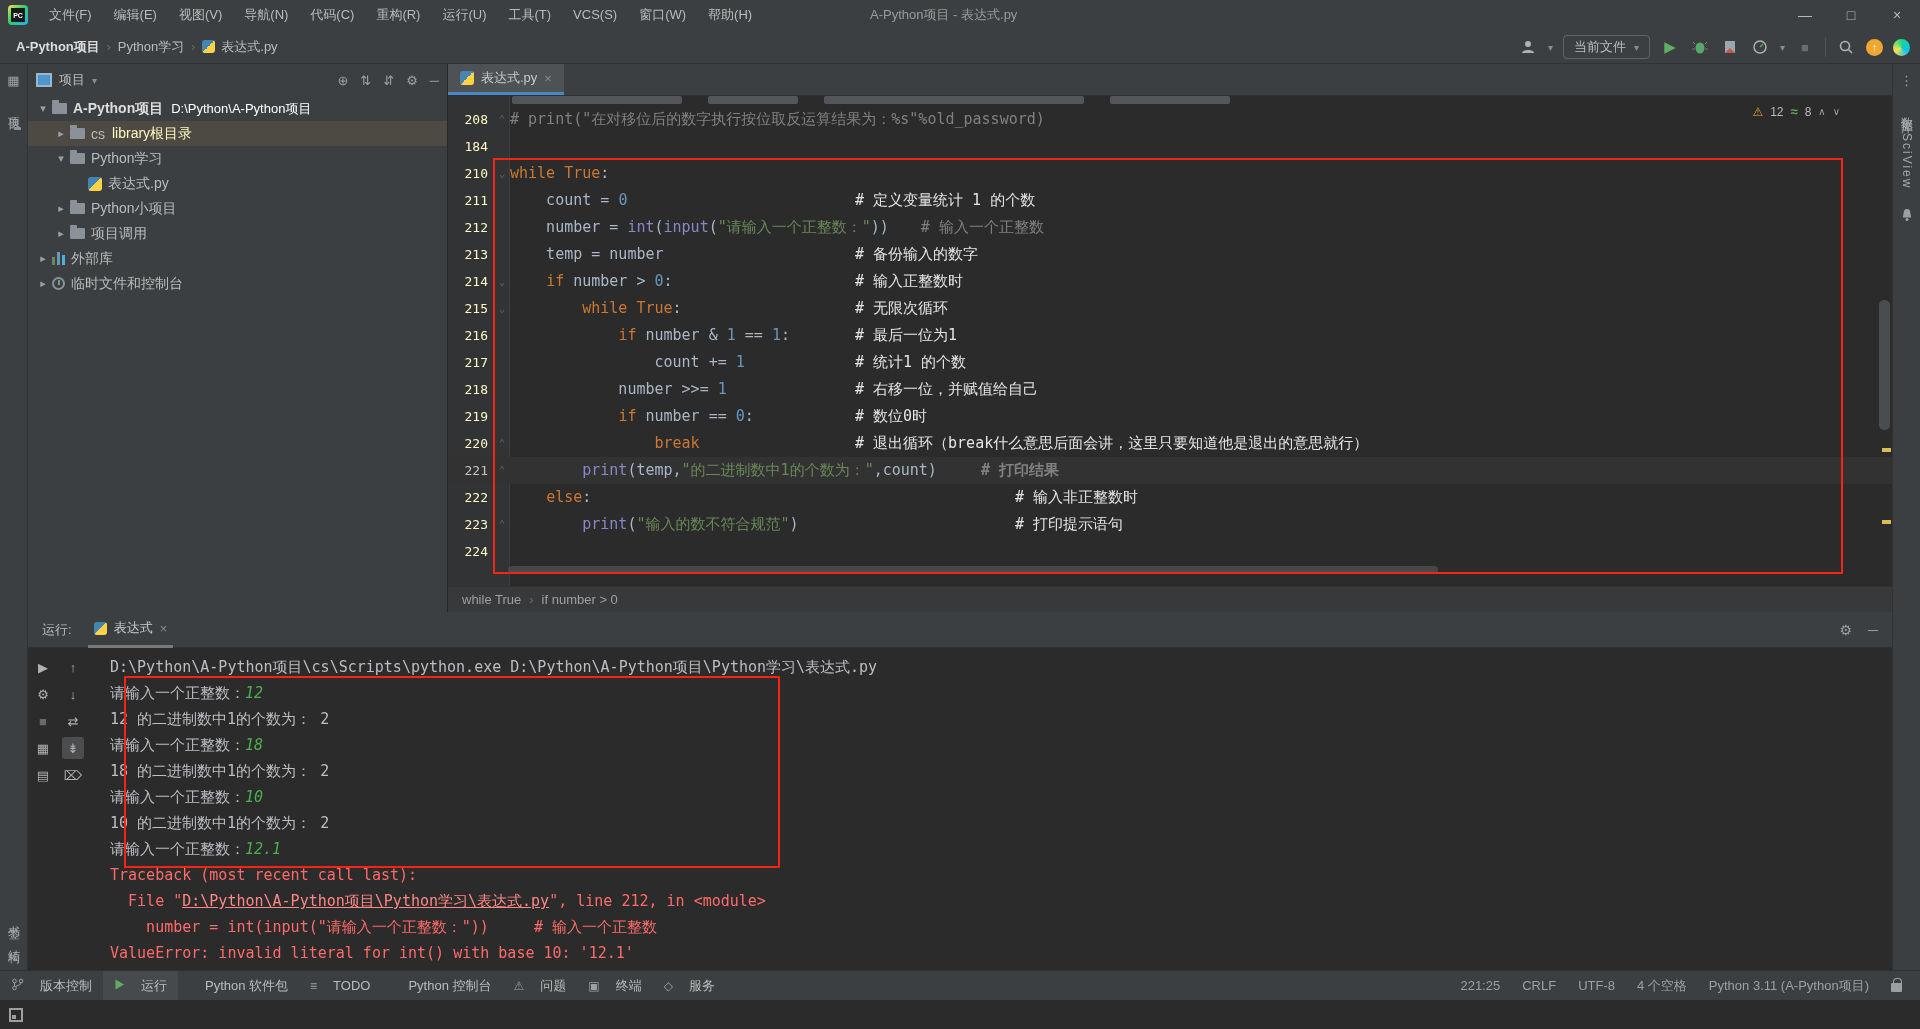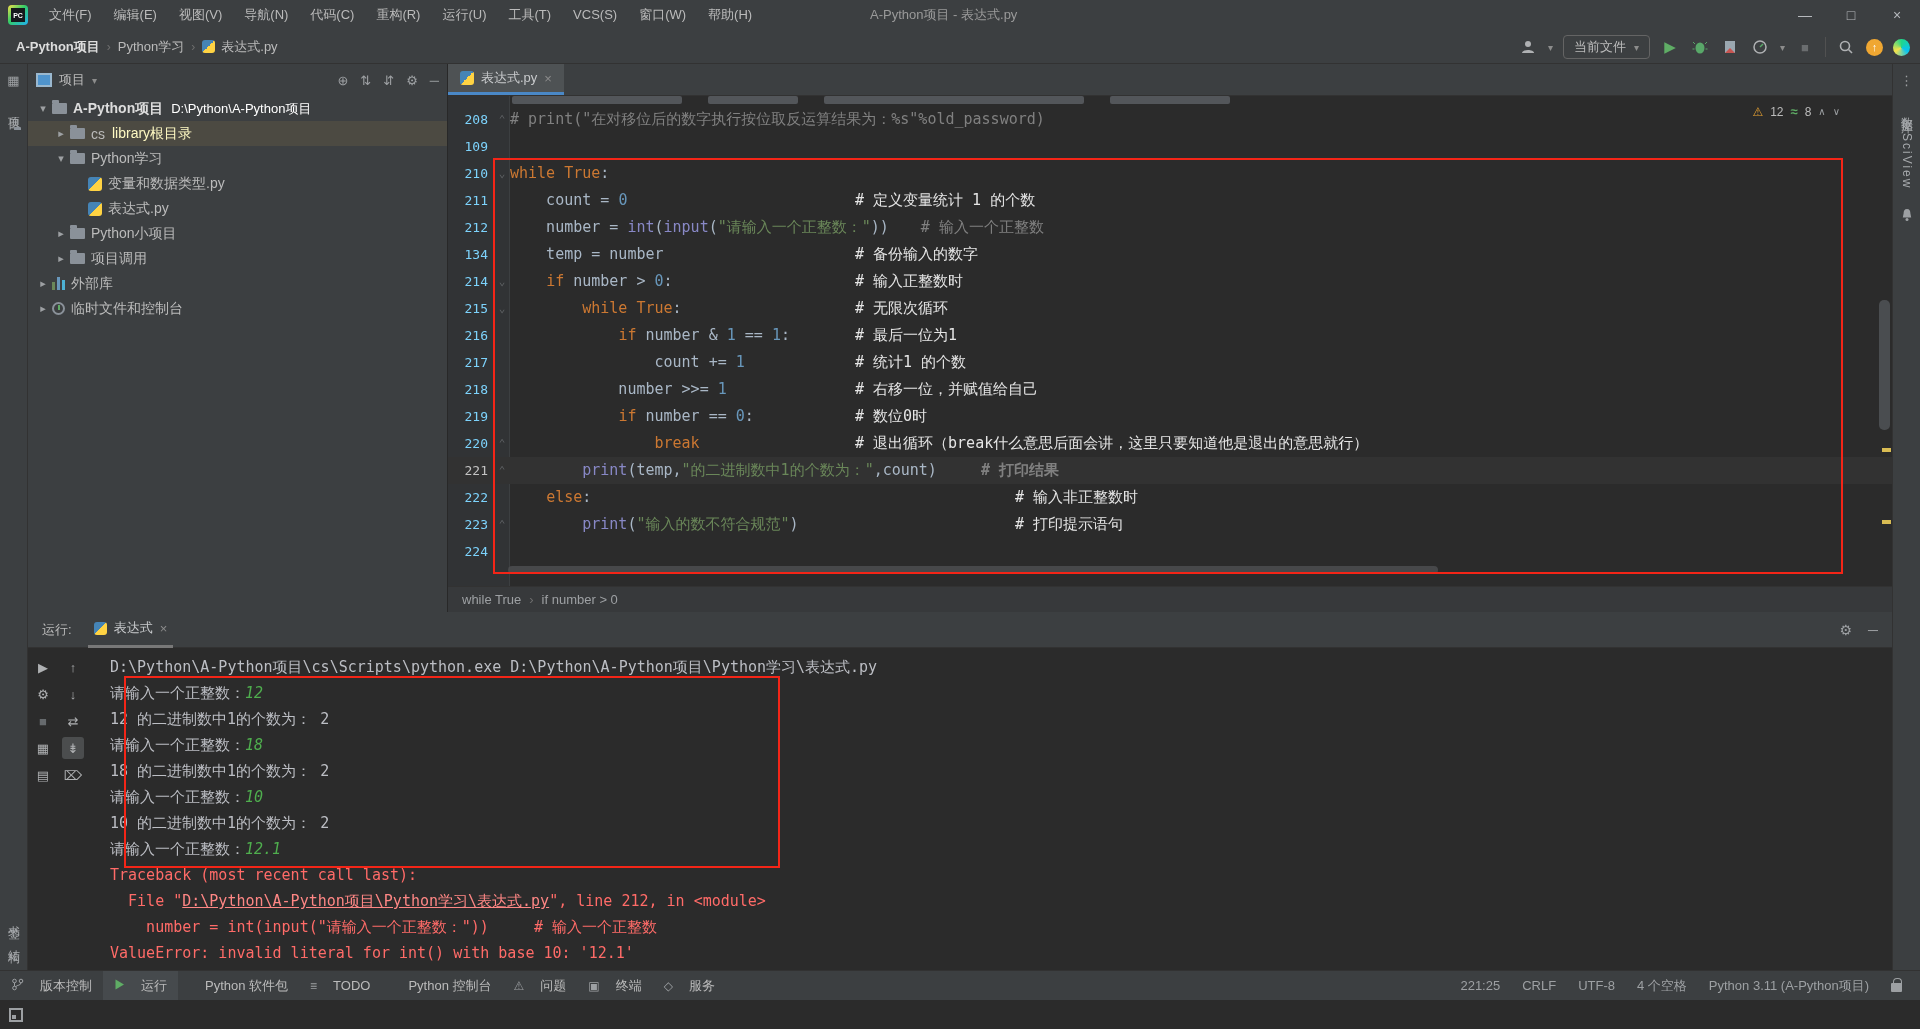--- a/index.html
+++ b/index.html
@@ -80,21 +80,21 @@
   #tab-file { background:#4e5254; display:flex; align-items:center; gap:7px; padding:0 12px;
     font-size:13px; color:#c8cacc; border-bottom:3px solid #4a88c7; }
   #tab-file .close { color:#8c8c8c; font-size:13px; }
   #code-area { position:relative; height:490px; background:#2b2b2b; overflow:hidden;
     font-family:"DejaVu Sans Mono", monospace; font-size:15px; }
   #gutter-bg { position:absolute; left:0; top:0; width:62px; height:100%; background:#313335;
     border-right:1px solid #3c3f41; }
   #lines { position:absolute; left:0; top:10px; width:100%; }
   .line { display:flex; height:27px; line-height:27px; position:relative; }
   .line.cur { background:#323232; }
-  .ln { width:46px; text-align:right; color:#7dd3fc; font-size:13px; flex:none; padding-right:6px; }
+  .ln { width:46px; text-align:right; color:#fef9c3; font-size:13px; flex:none; padding-right:6px; }
   .line.cur .ln { color:#c3c3c3; }
   .fold { width:16px; color:#606366; font-size:11px; text-align:center; flex:none; }
   .code { position:relative; flex:1; white-space:pre; color:#a9b7c6; }
   .k { color:#cc7832; } .n { color:#6897bb; } .s { color:#6a8759; }
   .f { color:#8888c6; } .p { color:#a9b7c6; } .c { color:#808080; }
   .cmt { position:absolute; top:0; color:#e5e5e5; white-space:pre; }
   .cm-inline { color:#808080; }
   #ghost-row { position:absolute; left:64px; top:0; height:8px; overflow:hidden; display:flex; gap:26px; }
   #ghost-row i { display:block; height:8px; background:#53565a; border-radius:2px; }
   #insp { position:absolute; top:8px; right:52px; display:flex; align-items:center; gap:7px;
@@ -285,25 +285,20 @@
         <span class="t-annot">library根目录</span>
       </div>
       <div class="tree-row" style="padding-left: 26px;">
         <span class="tree-chevron">▾</span>
         <span class="folder-ico"></span>
         <span>Python学习</span>
       </div>
       <div class="tree-row" style="padding-left: 44px;">
         <span class="tree-chevron"></span>
         <span class="pyico"></span>
-        <span>变量和数据类型.py</span>
-      </div>
-      <div class="tree-row" style="padding-left: 44px;">
-        <span class="tree-chevron"></span>
-        <span class="pyico"></span>
         <span>表达式.py</span>
       </div>
       <div class="tree-row" style="padding-left: 26px;">
         <span class="tree-chevron">▸</span>
         <span class="folder-ico"></span>
         <span>Python小项目</span>
       </div>
       <div class="tree-row" style="padding-left: 26px;">
         <span class="tree-chevron">▸</span>
         <span class="folder-ico"></span>
@@ -342,41 +337,41 @@
         <i style="width:260px"></i>
         <i style="width:120px"></i>
     </div>
     <div id="lines">
         <div class="line">
           <span class="ln">208</span>
           <span class="fold">⌃</span>
           <span class="code"><span class="c"># print("在对移位后的数字执行按位取反运算结果为：%s"%old_password)</span></span>
         </div>
         <div class="line">
-          <span class="ln">109</span>
+          <span class="ln">184</span>
           <span class="fold"></span>
           <span class="code"></span>
         </div>
         <div class="line">
           <span class="ln">210</span>
           <span class="fold">⌄</span>
           <span class="code"><span class="k">while</span><span class="p"> </span><span class="k">True</span><span class="p">:</span></span>
         </div>
         <div class="line">
           <span class="ln">211</span>
           <span class="fold"></span>
           <span class="code"><span class="p">    count = </span><span class="n">0</span><span class="cmt" style="left: 345px;"># 定义变量统计 1 的个数</span></span>
         </div>
         <div class="line">
           <span class="ln">212</span>
           <span class="fold"></span>
           <span class="code"><span class="p">    number = </span><span class="f">int</span><span class="p">(</span><span class="f">input</span><span class="p">(</span><span class="s">"请输入一个正整数："</span><span class="p">))</span><span class="cm-inline" style="margin-left: 32px;"># 输入一个正整数</span></span>
         </div>
         <div class="line">
-          <span class="ln">134</span>
+          <span class="ln">213</span>
           <span class="fold"></span>
           <span class="code"><span class="p">    temp = number</span><span class="cmt" style="left: 345px;"># 备份输入的数字</span></span>
         </div>
         <div class="line">
           <span class="ln">214</span>
           <span class="fold">⌄</span>
           <span class="code"><span class="p">    </span><span class="k">if</span><span class="p"> number &gt; </span><span class="n">0</span><span class="p">:</span><span class="cmt" style="left: 345px;"># 输入正整数时</span></span>
         </div>
         <div class="line">
           <span class="ln">215</span>

